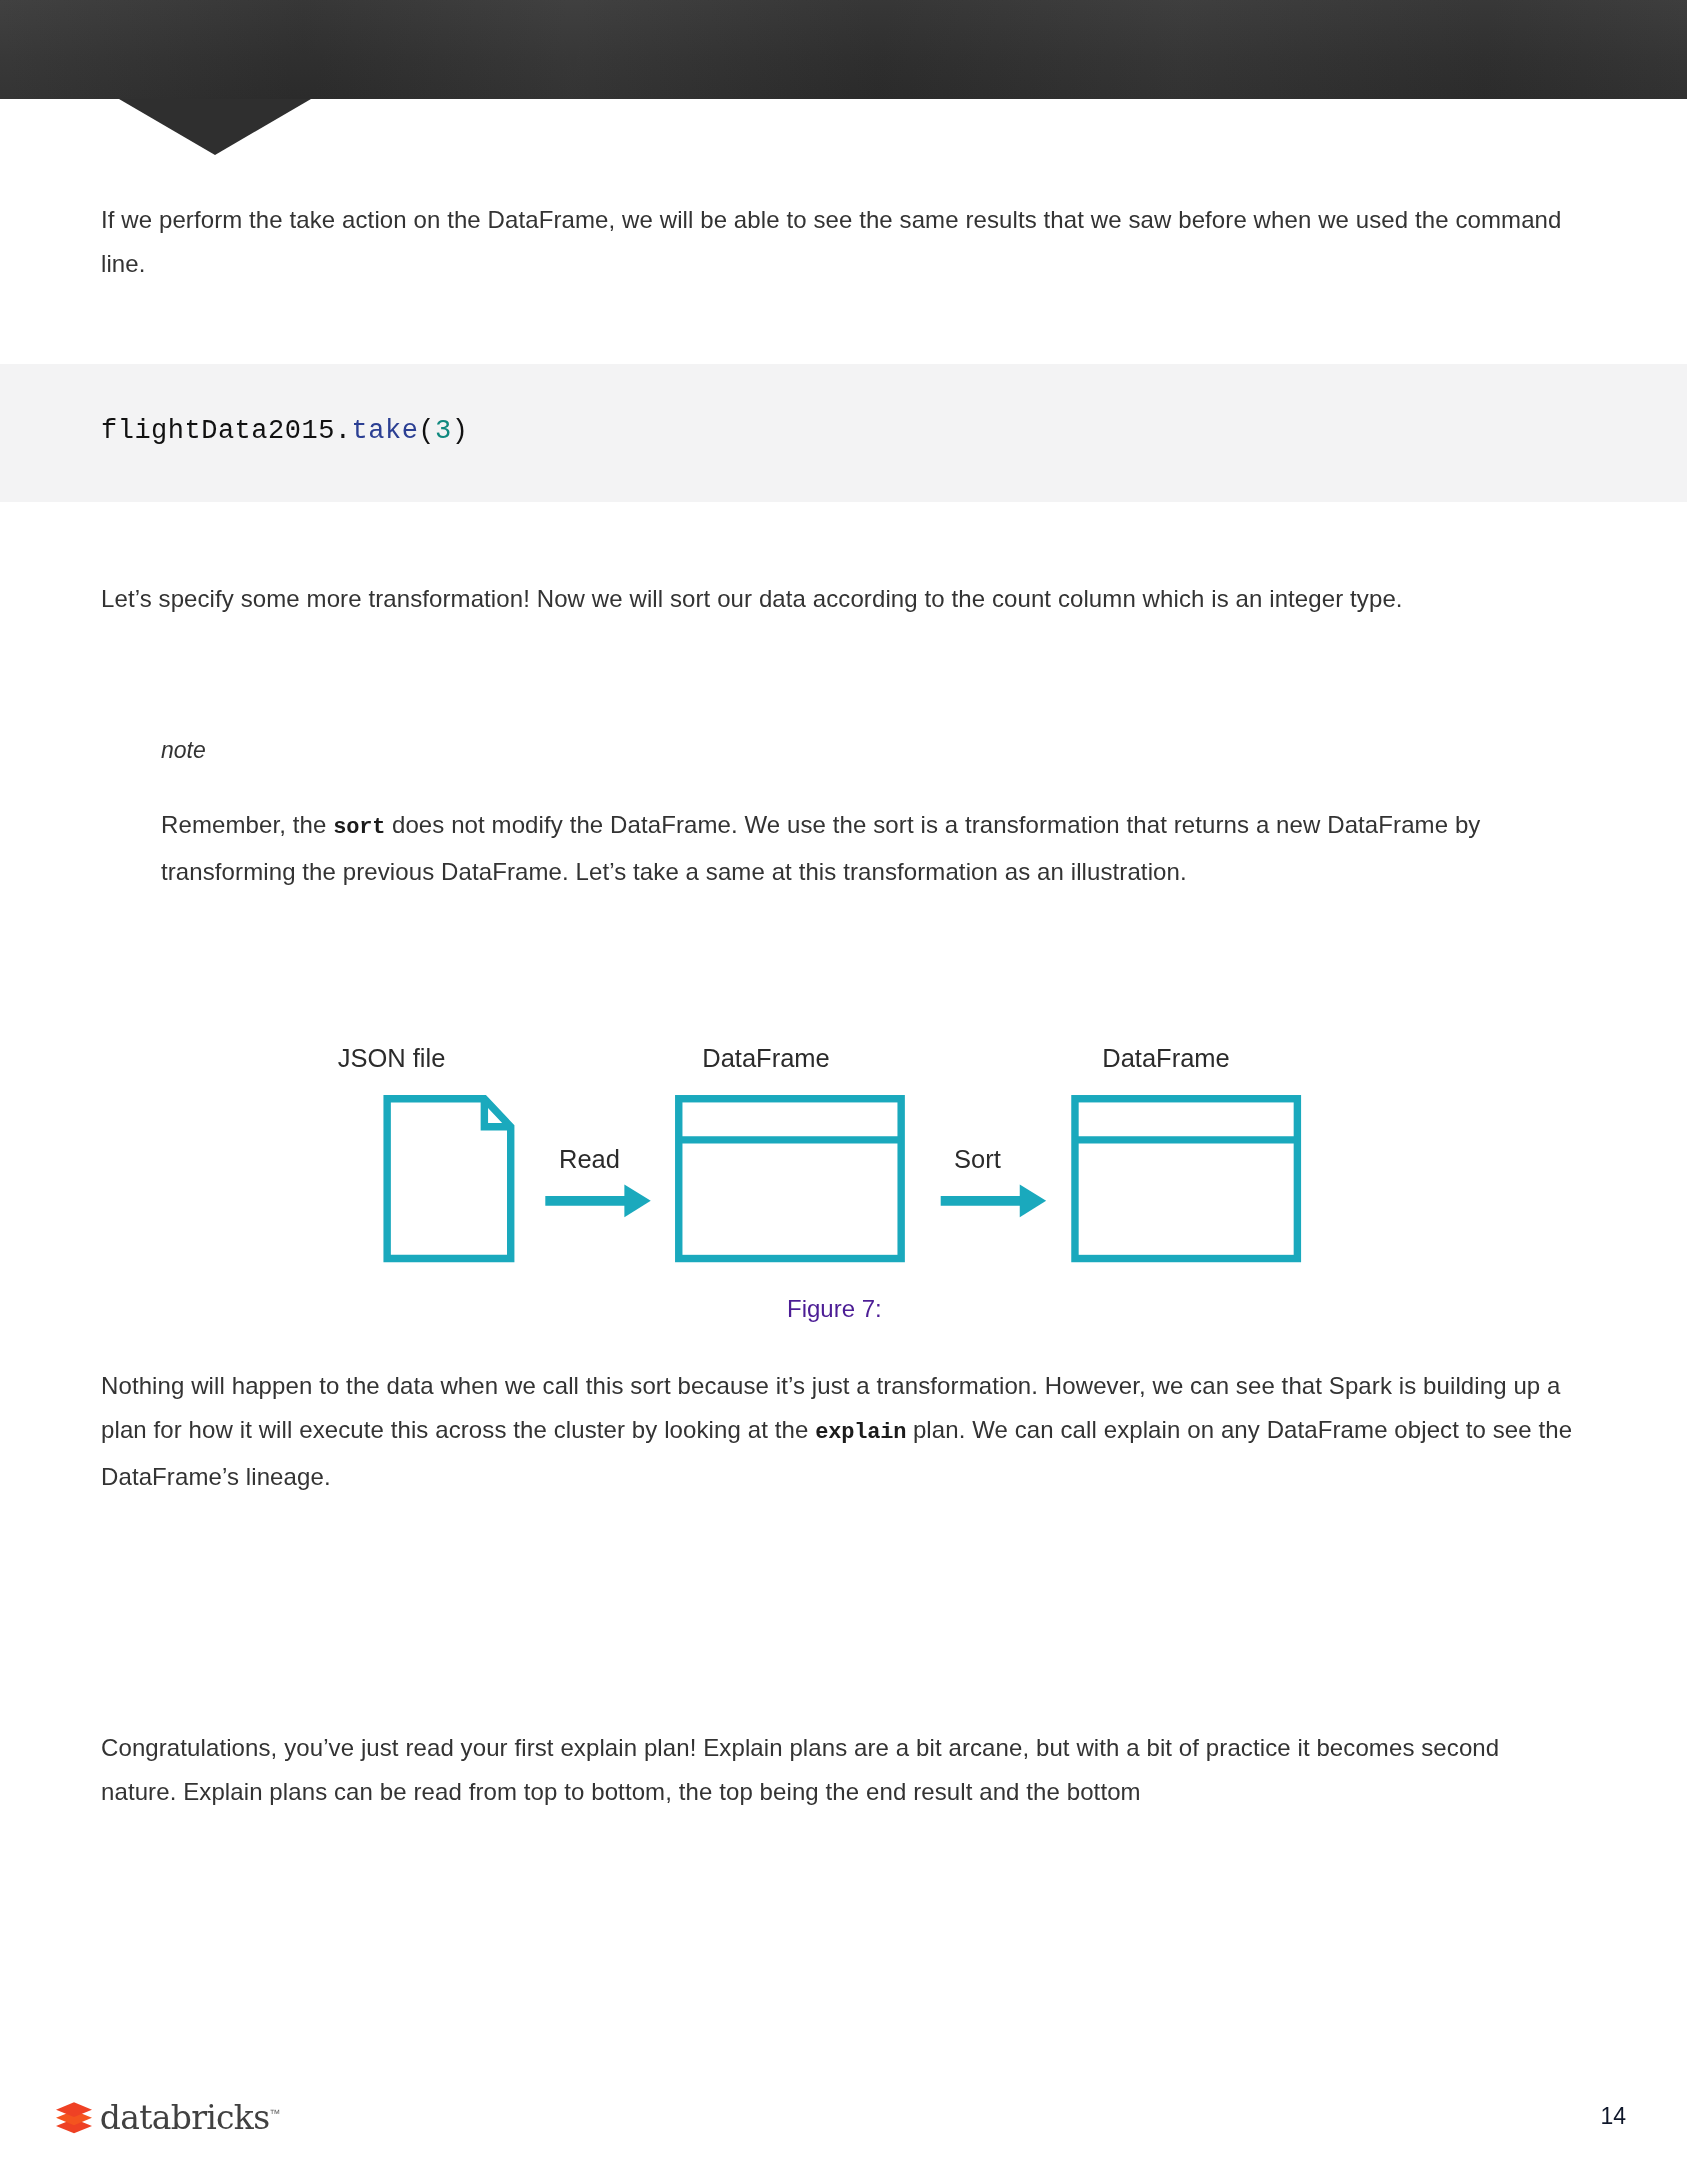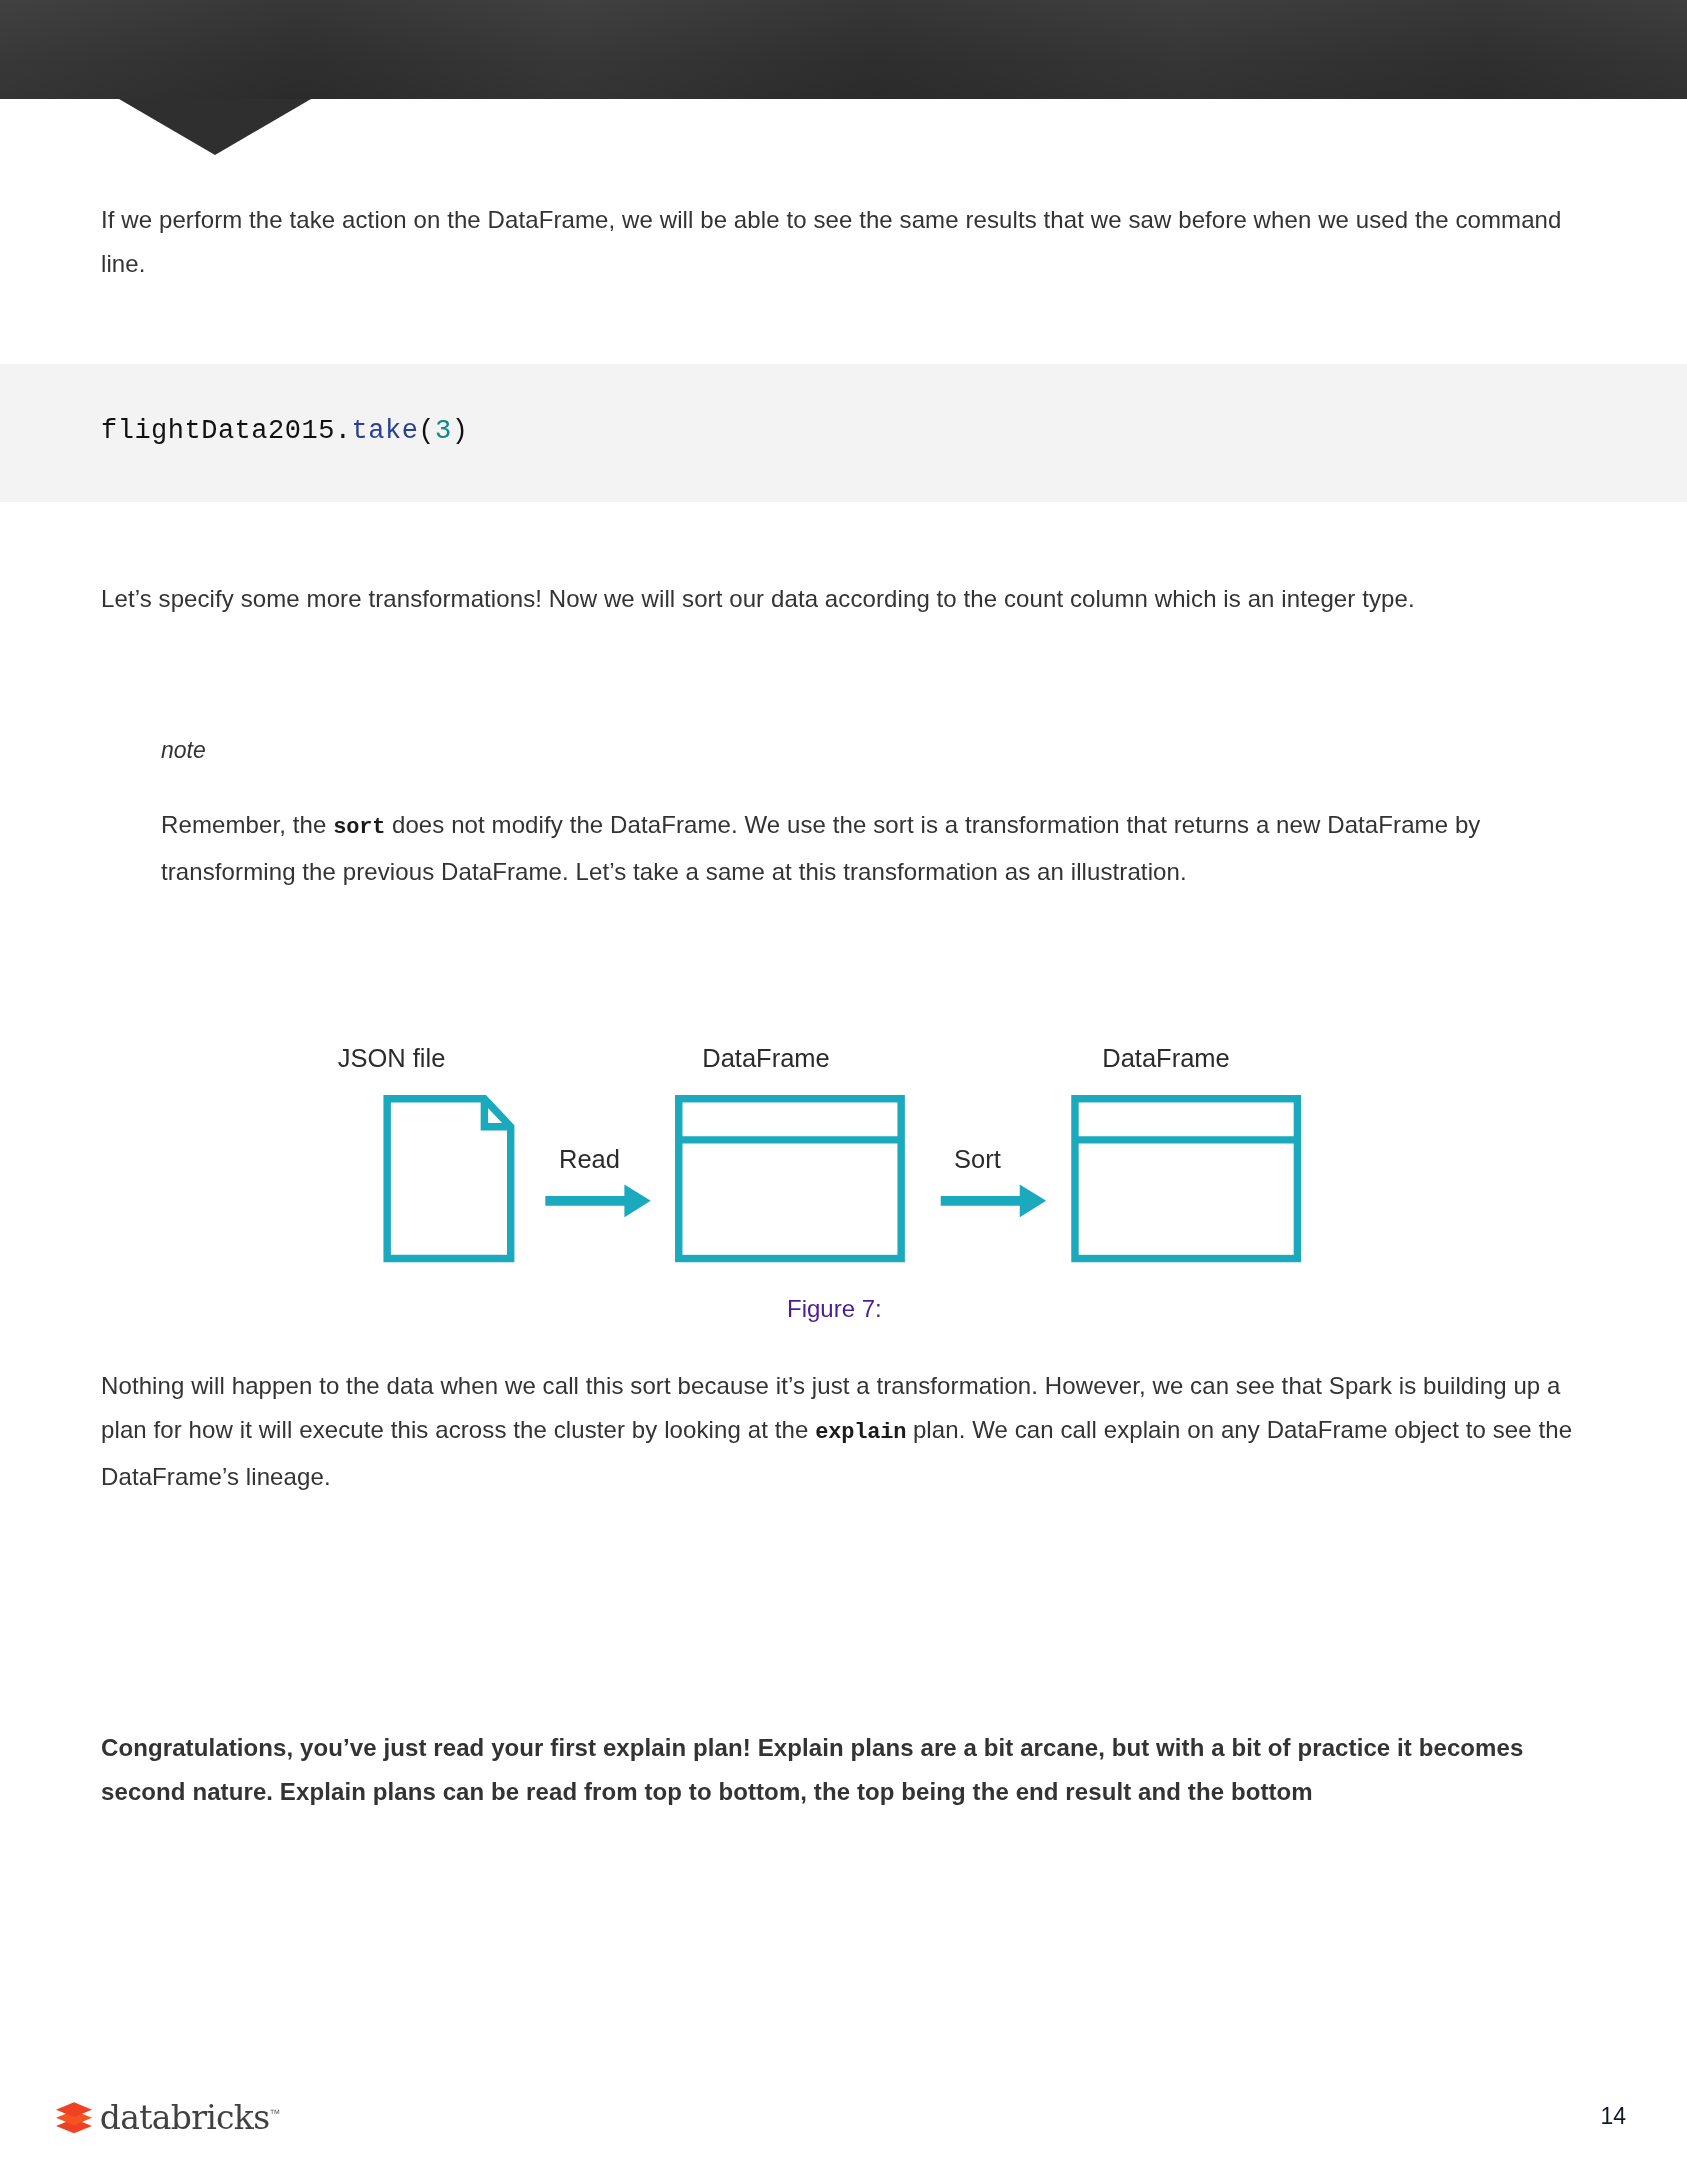--- a/index.html
+++ b/index.html
@@ -153,29 +153,29 @@
 <div class="header-notch"></div>
 
 <div class="page">
 
   <div class="para" style="top:198px;">If we perform the take action on the DataFrame, we will be able to see the same results that we saw before when we used the command line.</div>
 
   <div class="code-block" style="top:364px; height:138px;">
     <div class="code-line" style="top:52px;"><span class="tok-plain">flightData2015</span><span class="tok-plain">.</span><span class="tok-fn">take</span><span class="tok-plain">(</span><span class="tok-num">3</span><span class="tok-plain">)</span></div>
   </div>
 
-  <div class="para" style="top:577px;">Let’s specify some more transformations! Now we will sort our data according to the count column which is an integer type.</div>
+  <div class="para" style="top:577px;">Let’s specify some more transformation! Now we will sort our data according to the count column which is an integer type.</div>
 
   <div class="note-label" style="top:737px;">note</div>
   <div class="para indent" style="top:803px;"><span>Remember, the </span><span class="mono-inline">sort</span><span> does not modify the DataFrame. We use the sort is a transformation that returns a new DataFrame by transforming the previous DataFrame. Let’s take a same at this transformation as an illustration.</span></div>
 
   <div class="para" style="top:1364px;"><span>Nothing will happen to the data when we call this sort because it’s just a transformation. However, we can see that Spark is building up a plan for how it will execute this across the cluster by looking at the </span><span class="mono-inline">explain</span><span> plan. We can call explain on any DataFrame object to see the DataFrame’s lineage.</span></div>
 
 
-  <div class="para" style="top:1726px;font-weight:bold;">Congratulations, you’ve just read your first explain plan! Explain plans are a bit arcane, but with a bit of practice it becomes second nature. Explain plans can be read from top to bottom, the top being the end result and the bottom</div>
+  <div class="para" style="top:1726px;">Congratulations, you’ve just read your first explain plan! Explain plans are a bit arcane, but with a bit of practice it becomes second nature. Explain plans can be read from top to bottom, the top being the end result and the bottom</div>
 
 </div>
 
 <div class="figure">
 
   <div class="fig-label" style="left:297px; top:1003px; width:189px;">JSON file</div>
   <div class="fig-label" style="left:622px; top:1003px; width:288px;">DataFrame</div>
   <div class="fig-label" style="left:1022px; top:1003px; width:288px;">DataFrame</div>
 
   <div class="fig-arrow-label" style="left:559px; top:1104px;">Read</div>

